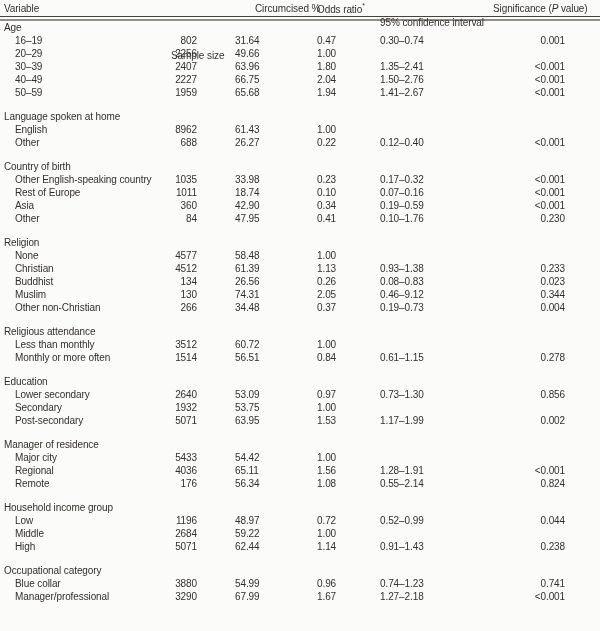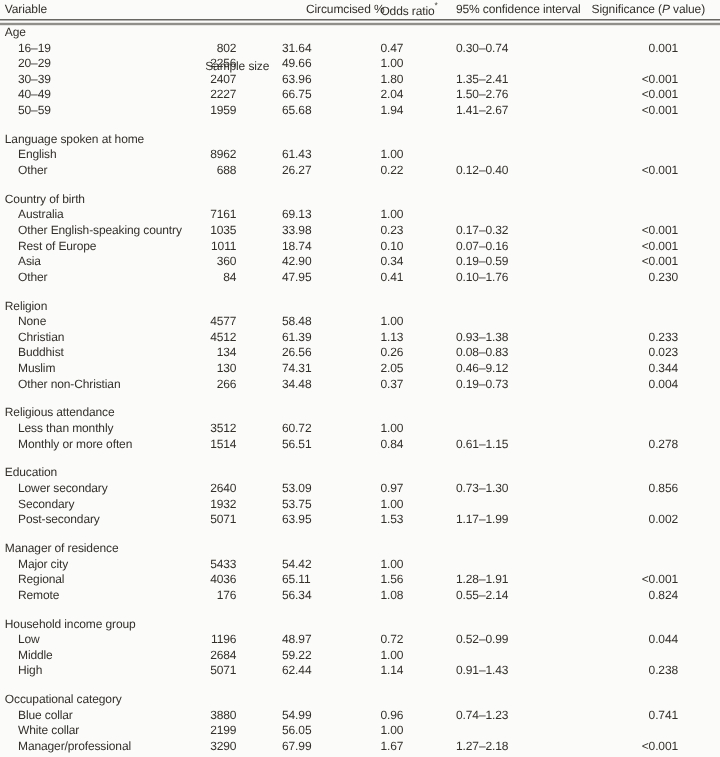--- a/index.html
+++ b/index.html
@@ -16,21 +16,21 @@
     letter-spacing: -0.1px;
     color: #33302c;
   }
   
   .thead { position: relative; height: 16px; }
   .h { position: absolute; top: 3px; white-space: nowrap; }
   .h-var { left: 4px; }
   .h-n   { left: 171px; margin-top: 47px; }
   .h-pct { left: 235px; margin-left: 20px; }
   .h-or  { left: 317px; }
-  .h-ci  { left: 380px; }
+  .h-ci  { left: 380px; margin-top: 14px; }
   .h-p   { left: 493px; }
   .h sup { font-size: 7px; position: relative; top: -1px; }
   .rule-dark  { height: 1px; background: #454340; }
   .rule-light { height: 2px; background: #918f8a; margin-top: 2px; }
   
   table.body {
     width: 600px;
     table-layout: fixed;
     border-collapse: collapse;
     margin-top: 0;
@@ -144,28 +144,20 @@
           <td class="c-ci">0.12–0.40</td>
           <td class="c-p">&lt;0.001</td>
         </tr>
         <tr class="spacer">
           <td colspan="6"></td>
         </tr>
         <tr class="group">
           <td colspan="6">Country of birth</td>
         </tr>
         <tr>
-          <td class="c-var">Australia</td>
-          <td class="c-n">7161</td>
-          <td class="c-pct">69.13</td>
-          <td class="c-or">1.00</td>
-          <td class="c-ci"></td>
-          <td class="c-p"></td>
-        </tr>
-        <tr>
           <td class="c-var">Other English-speaking country</td>
           <td class="c-n">1035</td>
           <td class="c-pct">33.98</td>
           <td class="c-or">0.23</td>
           <td class="c-ci">0.17–0.32</td>
           <td class="c-p">&lt;0.001</td>
         </tr>
         <tr>
           <td class="c-var">Rest of Europe</td>
           <td class="c-n">1011</td>
@@ -356,28 +348,20 @@
         </tr>
         <tr>
           <td class="c-var">Blue collar</td>
           <td class="c-n">3880</td>
           <td class="c-pct">54.99</td>
           <td class="c-or">0.96</td>
           <td class="c-ci">0.74–1.23</td>
           <td class="c-p">0.741</td>
         </tr>
         <tr>
-          <td class="c-var">White collar</td>
-          <td class="c-n">2199</td>
-          <td class="c-pct">56.05</td>
-          <td class="c-or">1.00</td>
-          <td class="c-ci"></td>
-          <td class="c-p"></td>
-        </tr>
-        <tr>
           <td class="c-var">Manager/professional</td>
           <td class="c-n">3290</td>
           <td class="c-pct">67.99</td>
           <td class="c-or">1.67</td>
           <td class="c-ci">1.27–2.18</td>
           <td class="c-p">&lt;0.001</td>
         </tr>
       </tbody>
   </table>
 

